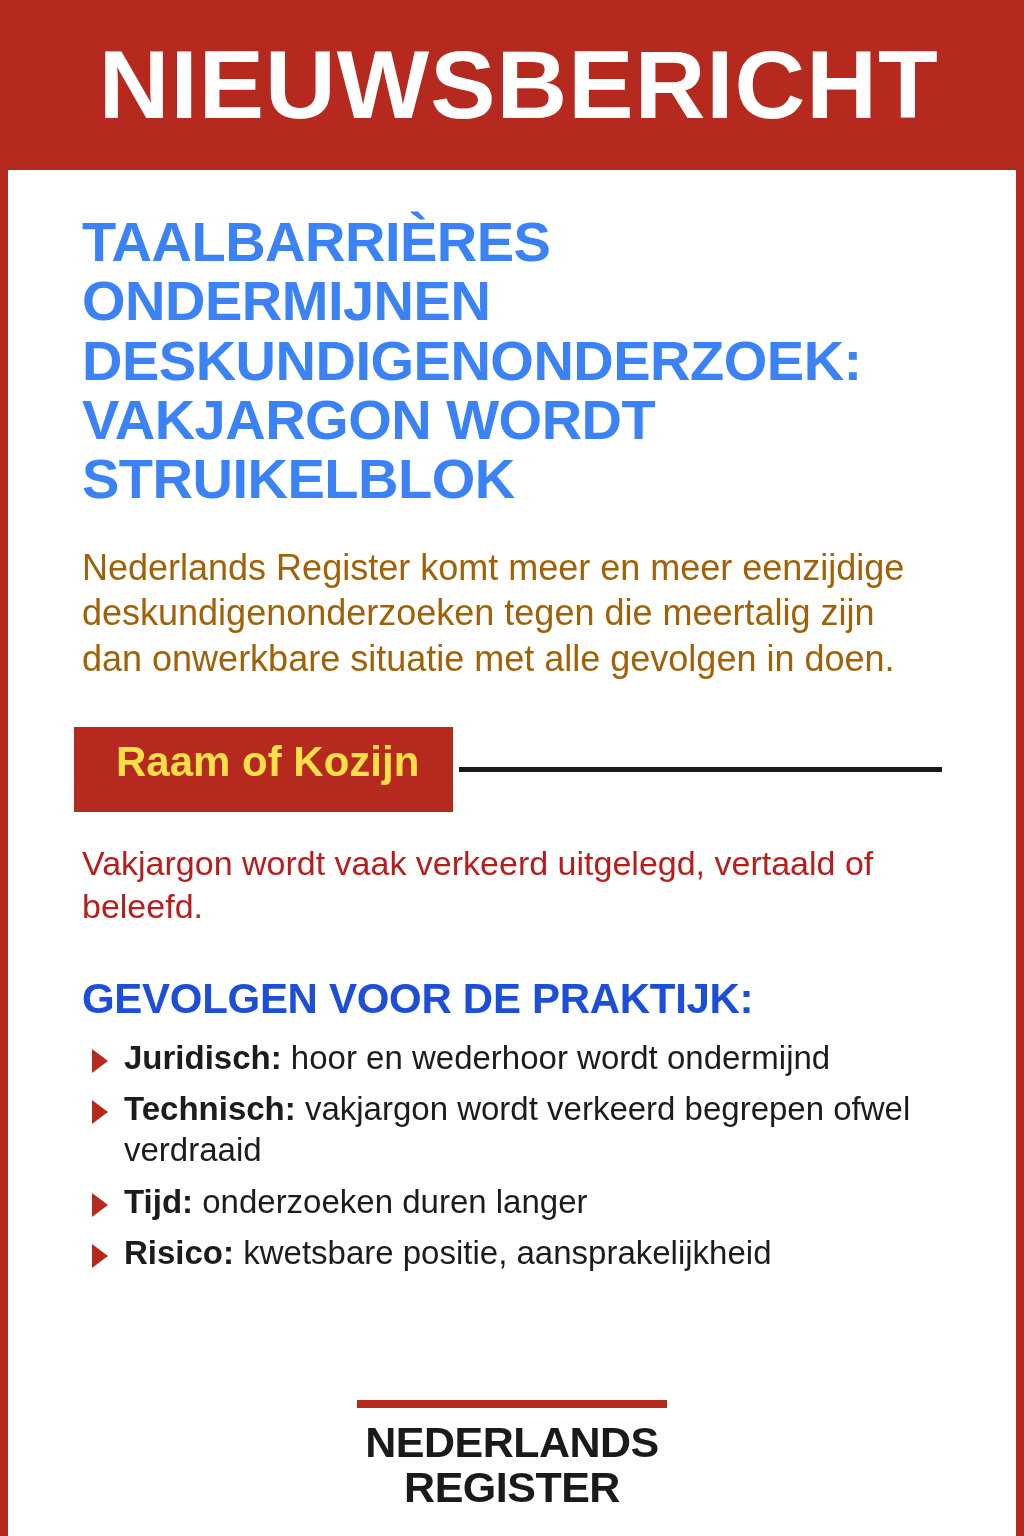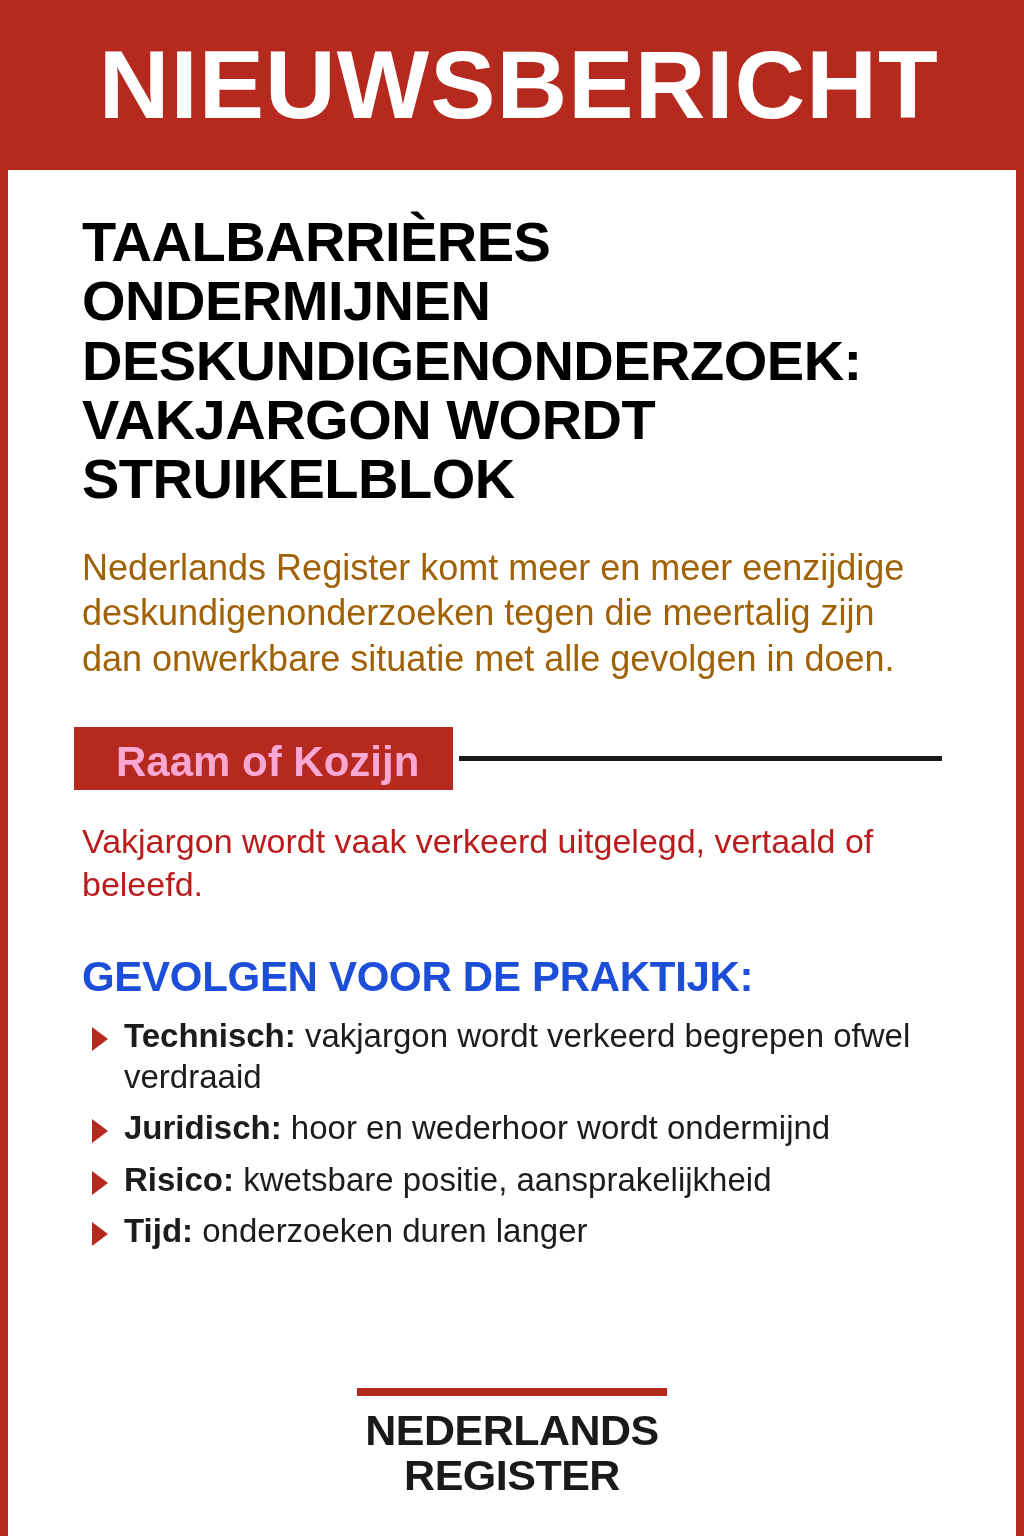--- a/index.html
+++ b/index.html
@@ -52,21 +52,21 @@
     flex: 1 1 auto;
     padding: 36px 74px 0 74px;
     box-sizing: border-box;
     position: relative;
   }
 
   h1.headline {
     font-size: 56px;
     line-height: 1.06;
     font-weight: 700;
-    color: #000000;
+    color: #3b82f6;
     margin: 6px 0 0 0;
     letter-spacing: -0.5px;
     text-transform: uppercase;
   }
 
   p.lede {
     font-size: 36px;
     line-height: 1.26;
     color: #a16207;
     margin: 36px 0 0 0;
@@ -74,24 +74,24 @@
   }
 
   
   .label-row {
     display: flex;
     align-items: center;
     margin: 46px 0 0 0;
   }
   .label-tag {
     background: #b5291f;
-    color: #f9a8d4;
+    color: #fde047;
     font-size: 42px;
     font-weight: 700;
-    padding: 14px 34px 7px 42px;
+    padding: 14px 34px 29px 42px;
     line-height: 1;
     margin-left: -8px;
     white-space: nowrap;
   }
   .label-rule {
     flex: 1 1 auto;
     height: 5px;
     background: #1a1a1a;
     margin-left: 6px;
   }
@@ -136,21 +136,21 @@
   }
   .li-text strong {
     font-weight: 700;
   }
 
   
   .logo-block {
     position: absolute;
     left: 50%;
     transform: translateX(-50%);
-    bottom: 12px;
+    bottom: 0;
     width: 386px;
     background: #ffffff;
     padding: 22px 0 26px 0;
     text-align: center;
     box-sizing: border-box;
   }
   .logo-rule {
     width: 310px;
     height: 8px;
     background: #b5291f;
@@ -184,33 +184,33 @@
       <div class="label-rule"></div>
     </div>
 
     <p class="sub-note">Vakjargon wordt vaak verkeerd uitgelegd, vertaald of beleefd.</p>
 
     <h2 class="section-title">GEVOLGEN VOOR DE PRAKTIJK:</h2>
 
     <ul class="consequences">
       <li>
         <span class="bullet"></span>
+        <span class="li-text"><strong>Juridisch:</strong><span> hoor en wederhoor wordt ondermijnd</span></span>
+      </li>
+      <li>
+        <span class="bullet"></span>
         <span class="li-text"><strong>Technisch:</strong><span> vakjargon wordt verkeerd begrepen ofwel verdraaid</span></span>
       </li>
       <li>
         <span class="bullet"></span>
-        <span class="li-text"><strong>Juridisch:</strong><span> hoor en wederhoor wordt ondermijnd</span></span>
+        <span class="li-text"><strong>Tijd:</strong><span> onderzoeken duren langer</span></span>
       </li>
       <li>
         <span class="bullet"></span>
         <span class="li-text"><strong>Risico:</strong><span> kwetsbare positie, aansprakelijkheid</span></span>
-      </li>
-      <li>
-        <span class="bullet"></span>
-        <span class="li-text"><strong>Tijd:</strong><span> onderzoeken duren langer</span></span>
       </li>
     </ul>
 
     <div class="logo-block">
       <div class="logo-rule"></div>
       <div class="logo-line">NEDERLANDS</div>
       <div class="logo-line">REGISTER</div>
     </div>
 
   </div>

